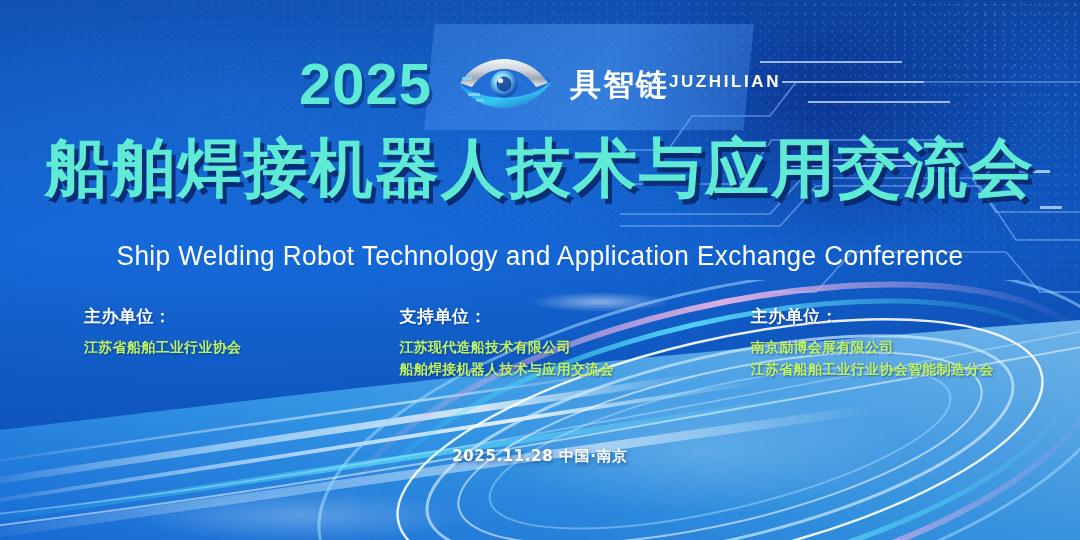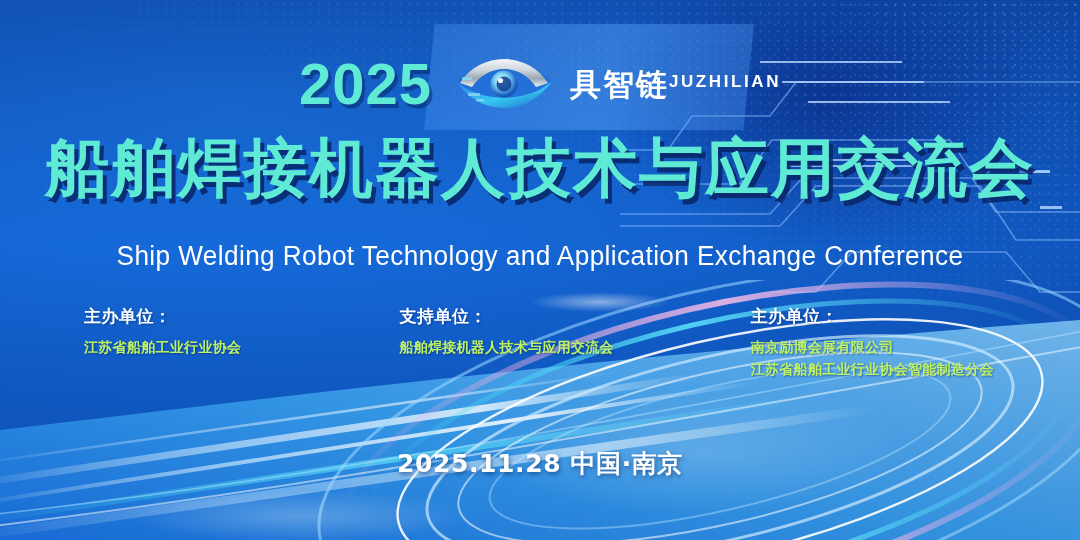--- a/index.html
+++ b/index.html
@@ -120,21 +120,21 @@
   .org-line{
     font-size:14px;font-weight:700;color:#bef264;
     letter-spacing:.3px;line-height:1.56;
     font-family:"DejaVu Sans","Liberation Sans",sans-serif;
     text-shadow:1px 1px 2px rgba(6,34,96,.5);
     white-space:nowrap;
   }
 
   .datebar{
     position:absolute;left:0;top:447px;width:1080px;text-align:center;
-    font-size:25px;font-weight:700;color:#ffffff;letter-spacing:.6px;
+    font-size:15px;font-weight:700;color:#ffffff;letter-spacing:.6px;
     font-family:"DejaVu Sans","Liberation Sans",sans-serif;
     text-shadow:1px 2px 4px rgba(6,34,96,.55);
   }
 </style>
 </head>
 <body>
 
 <div class="stage">
 
   <div class="bg-base"></div>
@@ -287,20 +287,21 @@
     <div class="title-cn">船舶焊接机器人技术与应用交流会</div>
     <div class="title-en">Ship Welding Robot Technology and Application Exchange Conference</div>
 
     <div class="orgs">
       <div class="org-col c1">
         <div class="org-head">主办单位：</div>
         <div class="org-line">江苏省船舶工业行业协会</div>
       </div>
       <div class="org-col c2">
         <div class="org-head">支持单位：</div>
+        <div class="org-line">江苏现代造船技术有限公司</div>
         <div class="org-line">船舶焊接机器人技术与应用交流会</div>
       </div>
       <div class="org-col c3">
         <div class="org-head">主办单位：</div>
         <div class="org-line">南京励博会展有限公司</div>
         <div class="org-line">江苏省船舶工业行业协会智能制造分会</div>
       </div>
     </div>
 
     <div class="datebar">2025.11.28 中国·南京</div>

